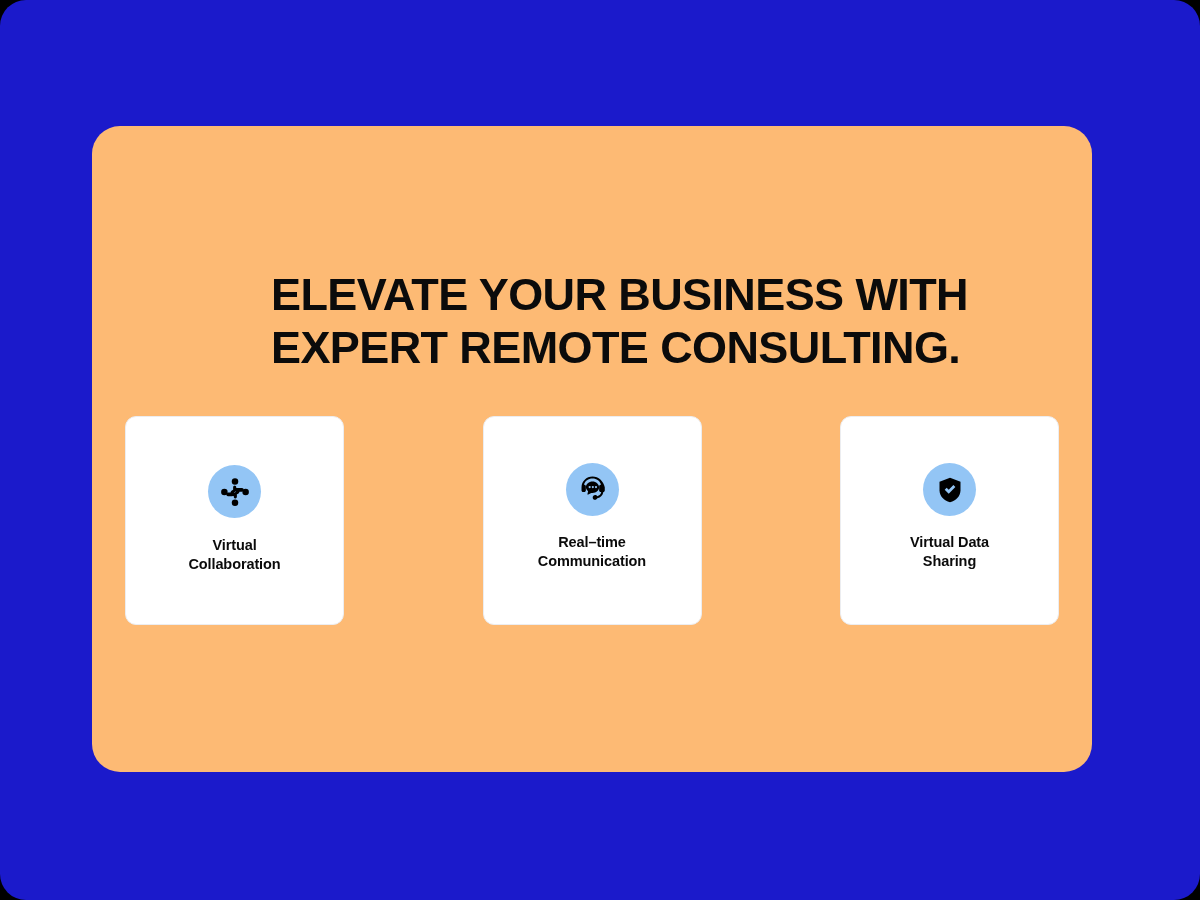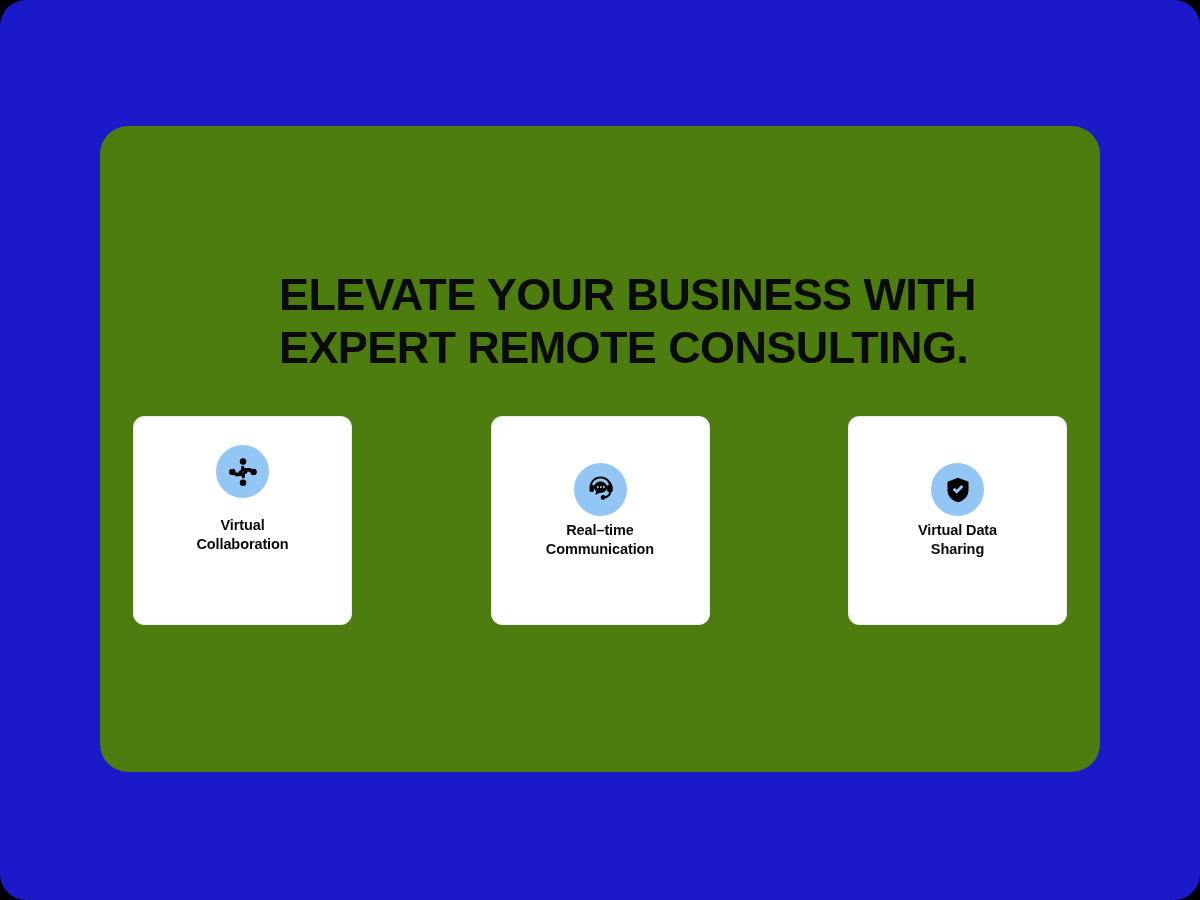--- a/index.html
+++ b/index.html
@@ -18,25 +18,25 @@
     position: relative;
     width: 1200px;
     height: 900px;
     background: #1B1ACB;
     border-radius: 26px;
     overflow: hidden;
   }
 
   .panel {
     position: absolute;
-    left: 100px;
+    left: 92px;
     top: 126px;
     width: 1000px;
     height: 646px;
-    background: #4d7c0f;
+    background: #fdba74;
     border-radius: 28px;
   }
 
   .headline {
     position: absolute;
     left: 179px;
     top: 142px;
     width: 700px;
     margin: 0;
     font-family: "Liberation Sans", sans-serif;
@@ -67,40 +67,40 @@
     background: #FFFFFF;
     border: 1px solid #ECEDF0;
     border-radius: 11px;
     display: flex;
     flex-direction: column;
     align-items: center;
     padding-top: 46px;
   }
 
   .card.raised {
-    padding-top: 28px;
+    padding-top: 48px;
   }
 
   .icon-circle {
     width: 53px;
     height: 53px;
     border-radius: 50%;
     background: #93C5F5;
     display: flex;
     align-items: center;
     justify-content: center;
     flex: none;
   }
 
   .icon-circle svg {
     display: block;
   }
 
   .card-label {
-    margin-top: 5px;
+    margin-top: 17px;
     font-family: "Liberation Sans", sans-serif;
     font-size: 14.5px;
     font-weight: 700;
     line-height: 19px;
     color: #0B0B0B;
     text-align: center;
     letter-spacing: -0.1px;
     white-space: pre-line;
   }
 

